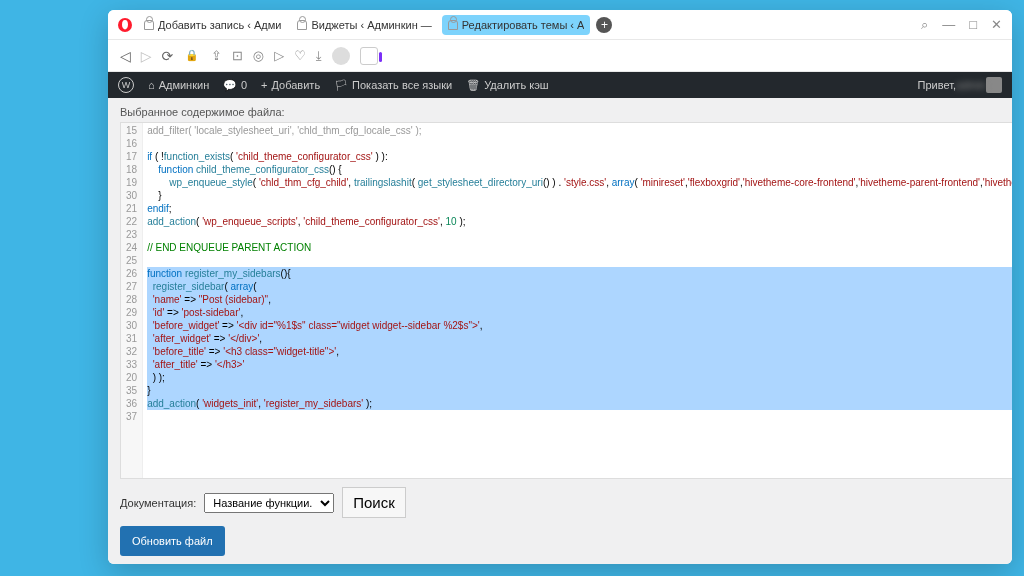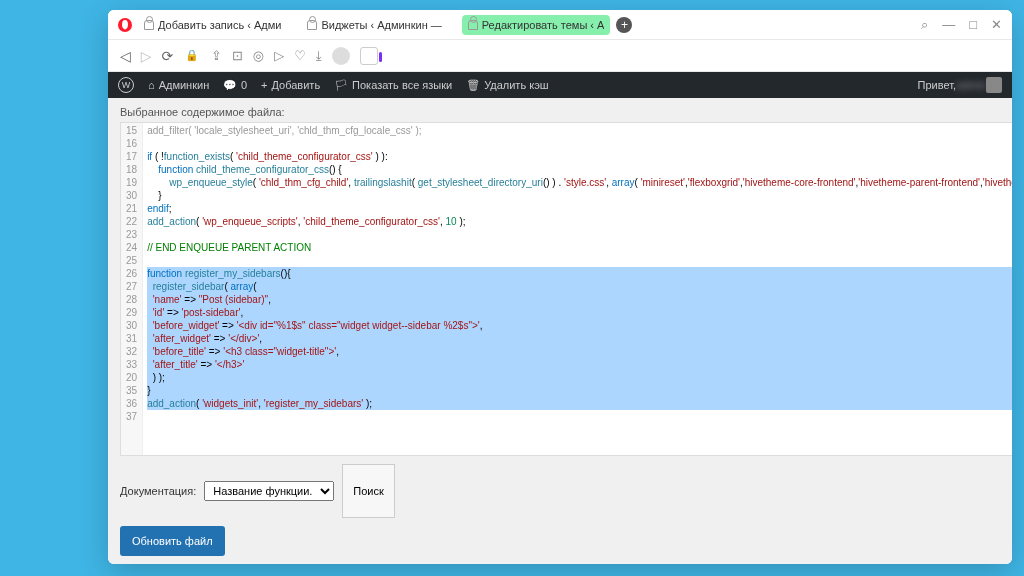--- a/index.html
+++ b/index.html
@@ -3,21 +3,21 @@
 <meta charset="utf-8">
 <style>
 *{margin:0;padding:0;box-sizing:border-box;font-family:-apple-system,BlinkMacSystemFont,"Segoe UI",Arial,sans-serif}
 body{background:#3fb5e5;width:1024px;height:576px;overflow:hidden;position:relative}
 .window{position:absolute;top:10px;left:108px;right:12px;bottom:12px;background:#fff;border-radius:6px;box-shadow:0 8px 30px rgba(0,0,0,.2);display:flex;flex-direction:column;overflow:hidden}
 .titlebar{height:30px;background:#fff;display:flex;align-items:center;padding:0 10px;border-bottom:1px solid #e8e8e8}
 .tb-left{display:flex;align-items:center;gap:6px;font-size:11px;color:#333;flex:1;min-width:0}
 .opera{width:14px;height:14px;background:#ff1b2d;border-radius:50%;position:relative}
 .opera::after{content:"";position:absolute;inset:2px;background:#fff;border-radius:50%;clip-path:ellipse(30% 50% at 50% 50%)}
 .tab{display:flex;align-items:center;gap:4px;padding:4px 6px;border-radius:4px;max-width:155px;overflow:hidden;white-space:nowrap}
-.tab.act{background:#86efac}
+.tab.act{background:#7dd3fc}
 .person{width:10px;height:10px;border:1px solid #999;border-radius:3px 3px 0 0;position:relative}
 .person::before{content:"";position:absolute;width:5px;height:5px;border:1px solid #999;border-radius:50%;top:-5px;left:1px}
 .plus{width:16px;height:16px;background:#555;border-radius:50%;color:#fff;font-size:12px;display:flex;align-items:center;justify-content:center}
 .tb-right{display:flex;gap:14px;color:#888;font-size:13px}
 .addrbar{height:32px;display:flex;align-items:center;padding:0 12px;gap:12px;color:#666;font-size:12px;border-bottom:1px solid #e8e8e8}
 .nav-icons{display:flex;gap:10px;font-size:14px}
 .lock{font-size:11px}
 .url{flex:1;color:#333}
 .url .dim{color:#999}
 .right-icons{display:flex;gap:10px;font-size:13px;color:#888;align-items:center}
@@ -49,31 +49,31 @@
 .lines{padding:1px 4px;flex:1}
 .lines div{height:13px;line-height:13px;white-space:pre}
 .kw{color:#0070c1}
 .fn{color:#267f99}
 .str{color:#a31515}
 .num{color:#098658}
 .cm{color:#008000}
 .hl{background:#add6ff}
 .doc-row{display:flex;align-items:center;gap:8px;margin:8px 0;font-size:11px;color:#333}
 .doc-row select{font-size:11px;padding:2px 4px;width:130px}
-.doc-row .btn2{padding:20px 10px;border:1px solid #ccc;background:#f7f7f7;font-size:11px;cursor:pointer}
+.doc-row .btn2{padding:6px 10px;border:1px solid #ccc;background:#f7f7f7;font-size:15px;cursor:pointer}
 .update{padding:9px 12px;background:#2271b1;color:#fff;border:none;border-radius:3px;font-size:11px;cursor:pointer;width:fit-content}
 </style>
 </head>
 <body>
 
 <div class="window">
   <div class="titlebar">
     <div class="tb-left">
       <span class="opera"></span>
-      <div id="tabs" style="display:flex;gap:14px;min-width:0">
+      <div id="tabs" style="display:flex;gap:4px;min-width:0">
           <div class="tab">
             <span class="person"></span>
             <span style="overflow:hidden;text-overflow:ellipsis">Добавить запись ‹ Адми</span>
           </div>
           <div class="tab">
             <span class="person"></span>
             <span style="overflow:hidden;text-overflow:ellipsis">Виджеты ‹ Админкин —</span>
           </div>
           <div class="tab act">
             <span class="person"></span>

